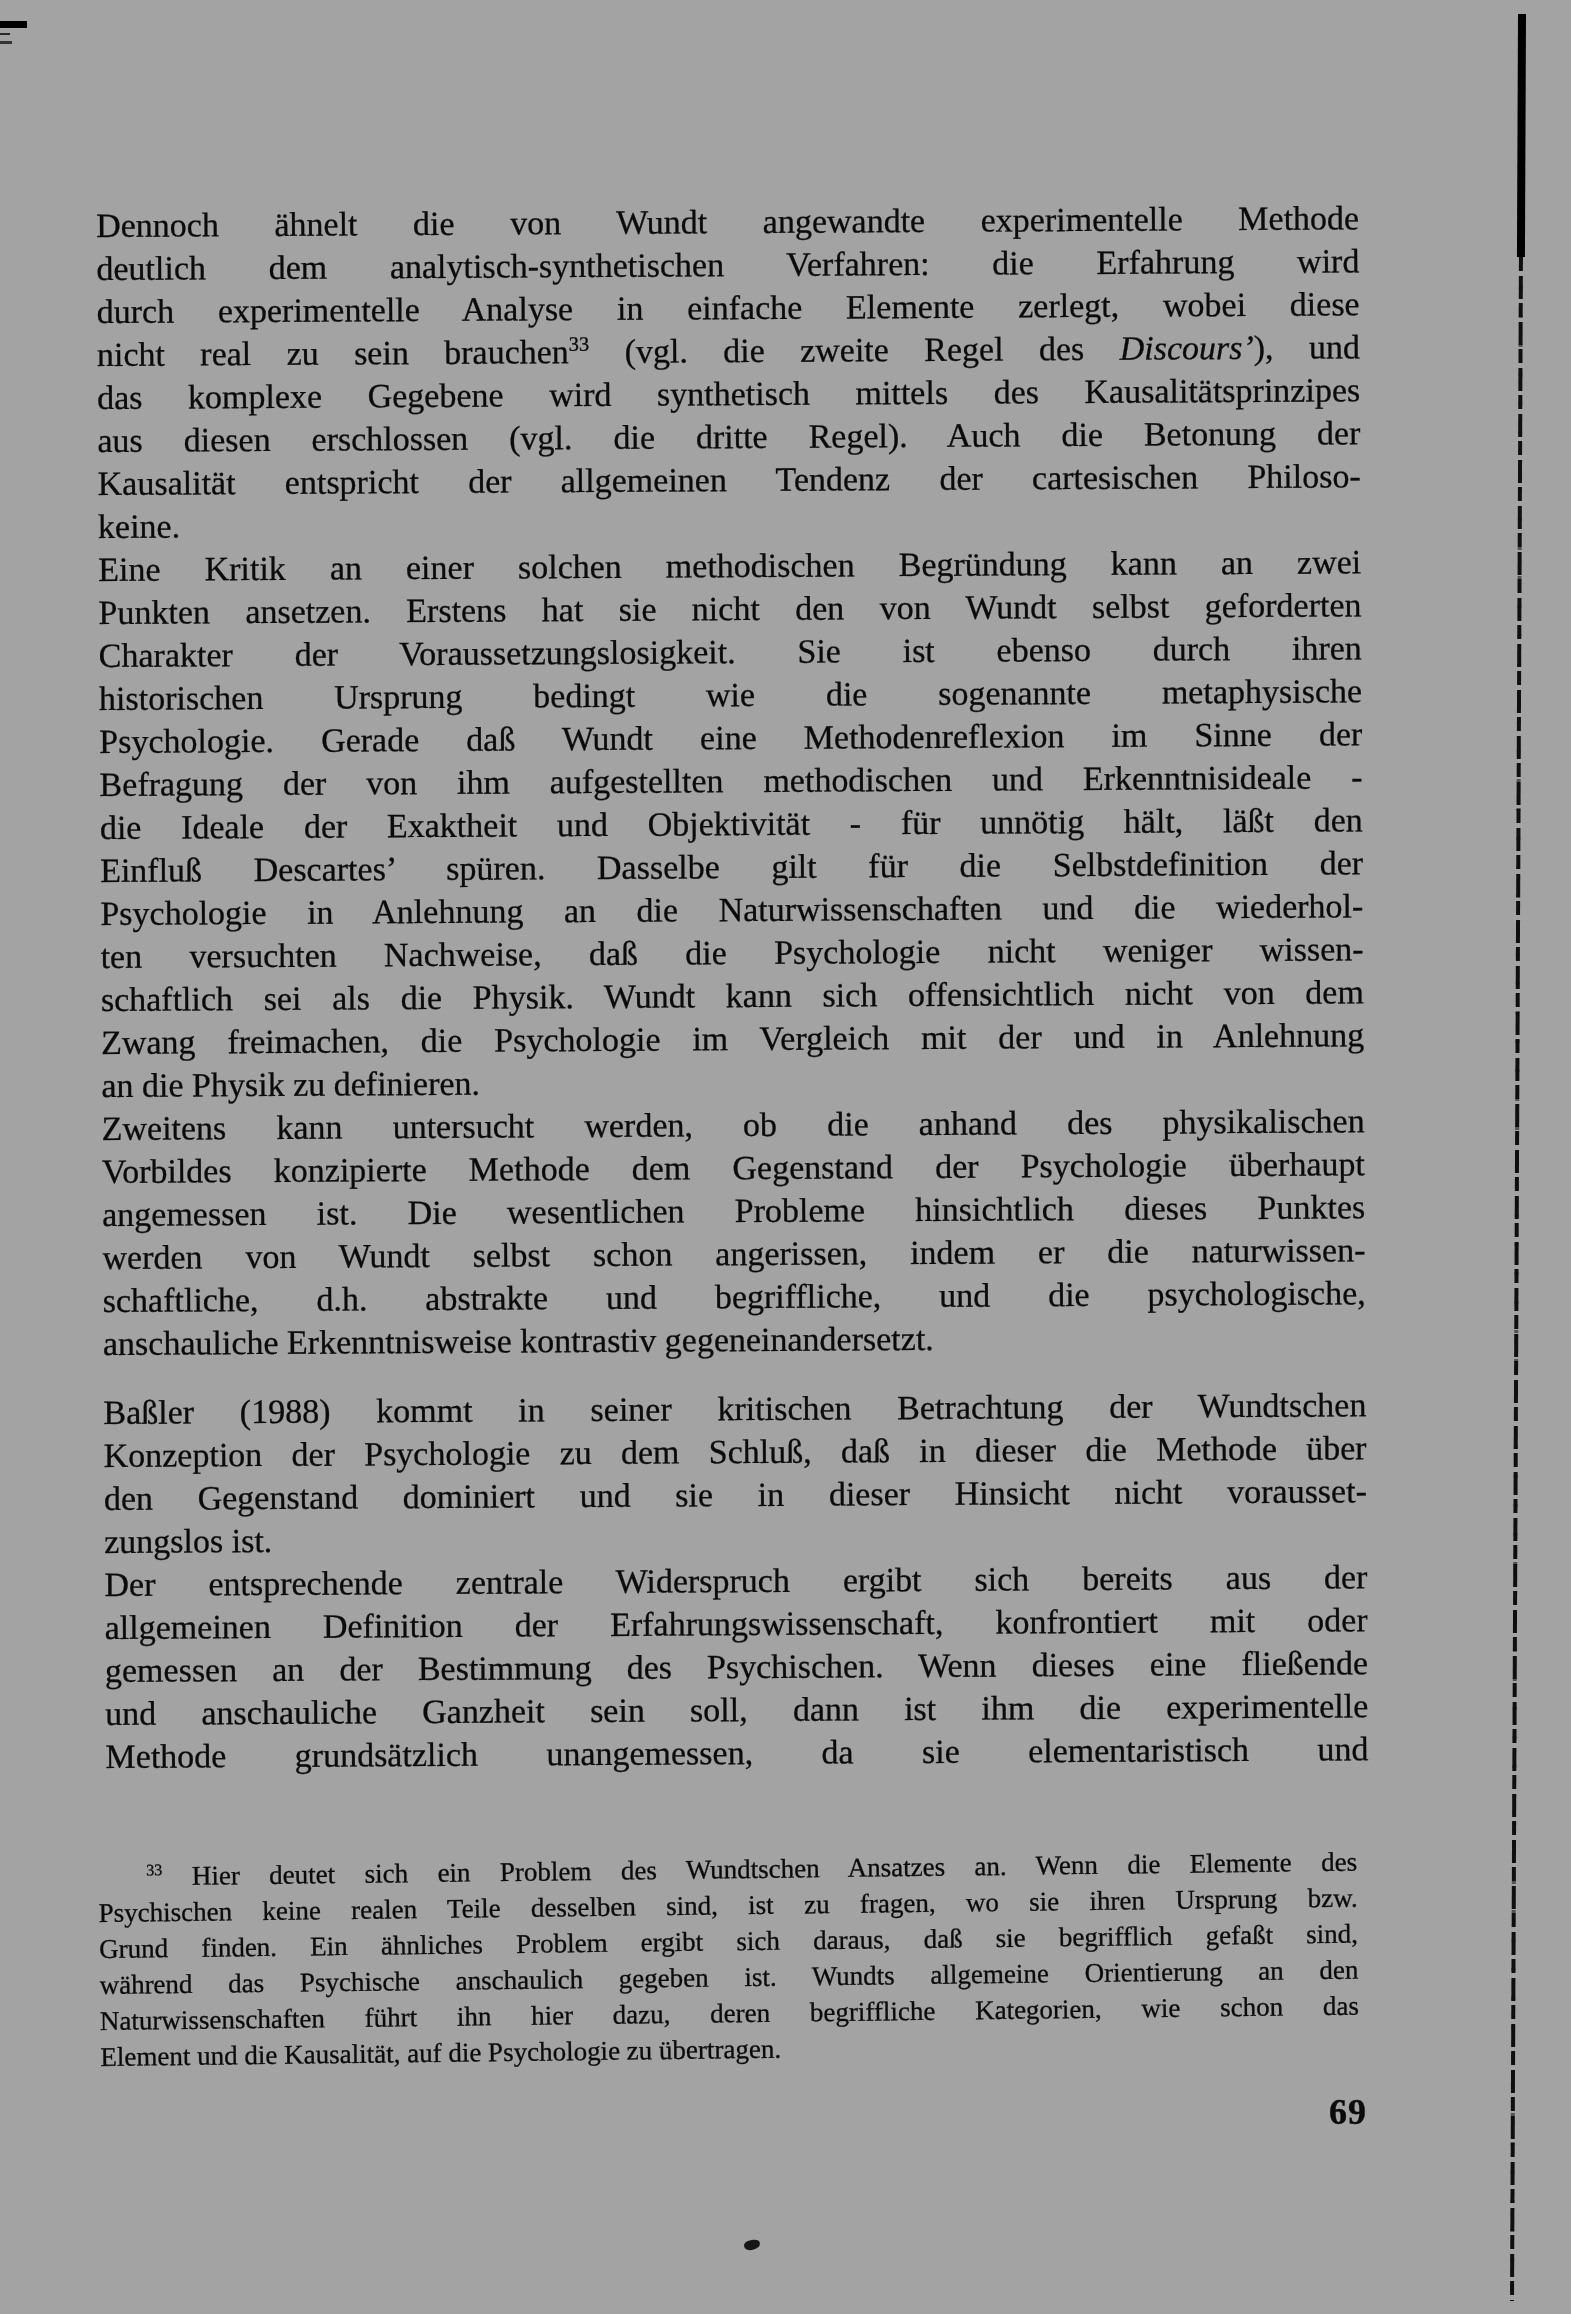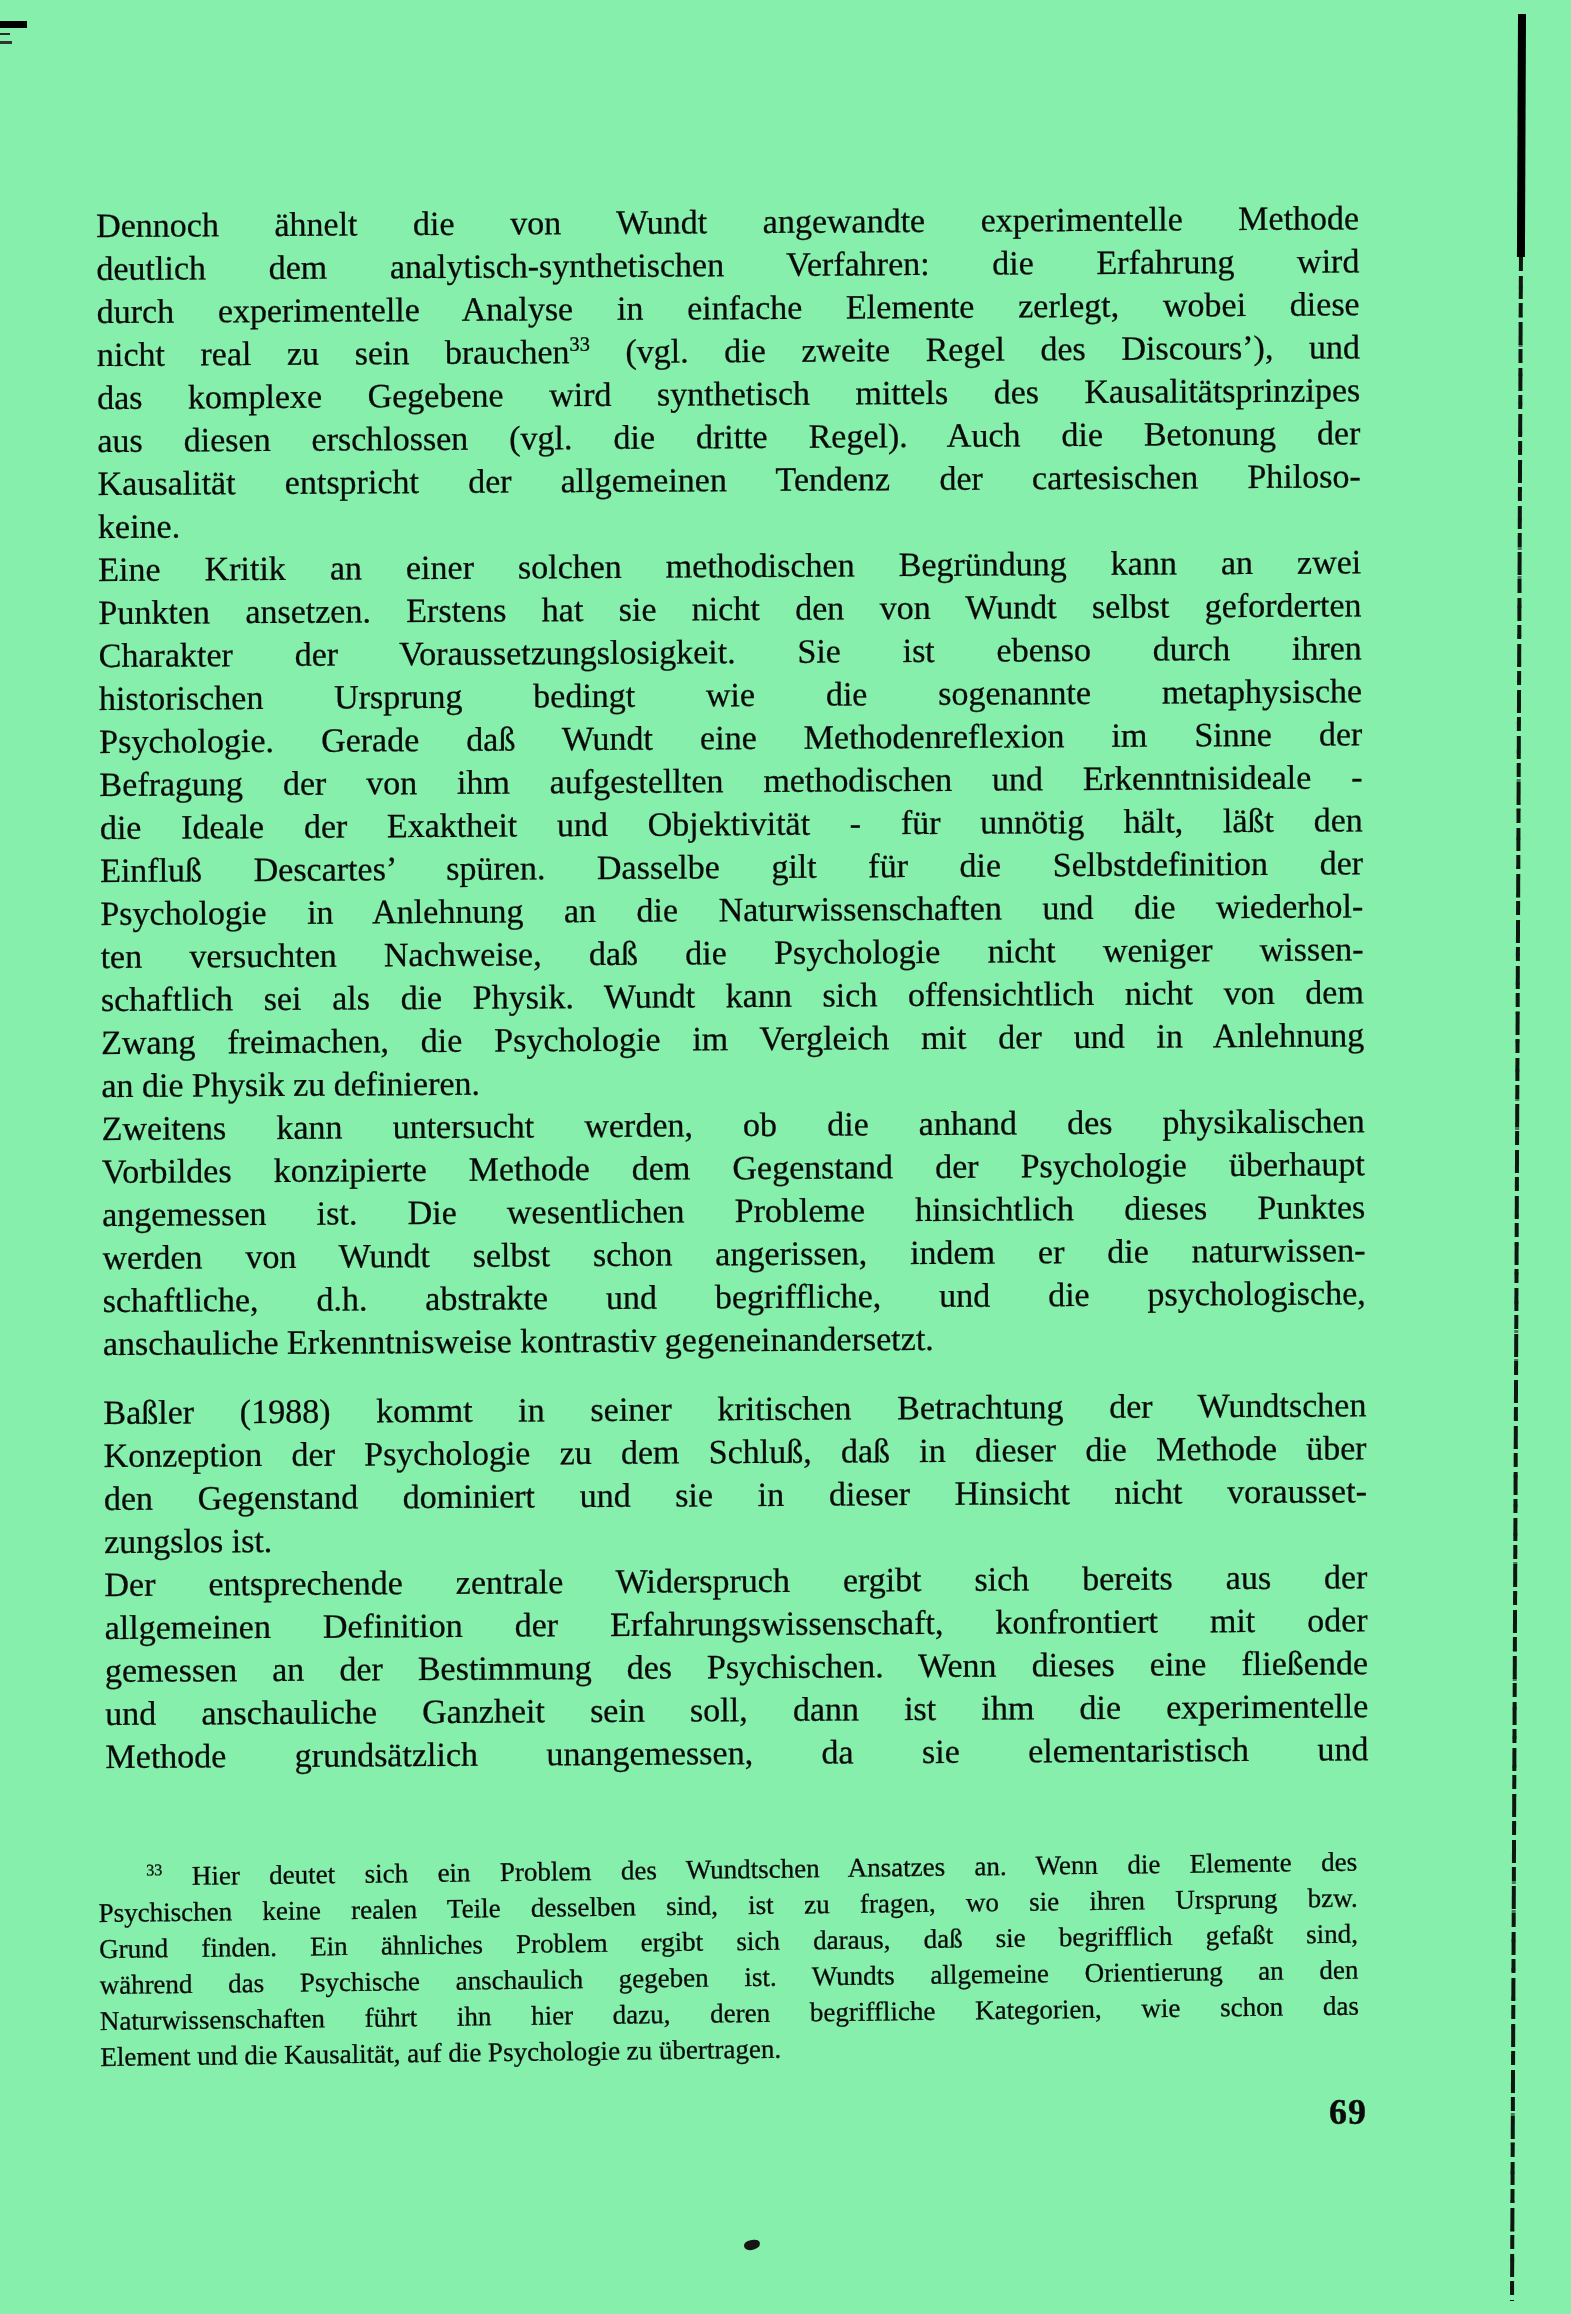--- a/index.html
+++ b/index.html
@@ -1,19 +1,19 @@
 <!DOCTYPE html>
 <html><head>
 <meta charset="utf-8">
 <style>
   html,body { margin:0; padding:0; background:#ffffff; }
   .page {
     position:relative;
     width:1571px; height:2315px;
-    background:#86efac;
+    background:#a3a3a3;
     overflow:hidden;
     font-family:"Liberation Serif","DejaVu Serif",serif;
     color:#0b0b0b;
   }
 
   
   .textblock {
     position:absolute;
     left:96px; top:204px; width:1263px;
     font-size:34px; line-height:43px;
@@ -25,21 +25,21 @@
   .para.gap-before { margin-top:26px; }
   .line {
     text-align:justify;
     text-align-last:justify;
     height:43px;
     overflow:hidden;
   }
   .line.flush { text-align-last:left; }
 
   .sup { vertical-align:super; font-size:0.6em; line-height:0; }
-  .it  { }
+  .it  { font-style:italic; }
 
   
   .footnote {
     position:absolute;
     left:98px; top:1859px; width:1259px;
     font-size:27px; line-height:36px;
     transform:rotate(-0.7deg);
     transform-origin:0 0;
     -webkit-text-stroke:0.3px #0b0b0b;
   }

